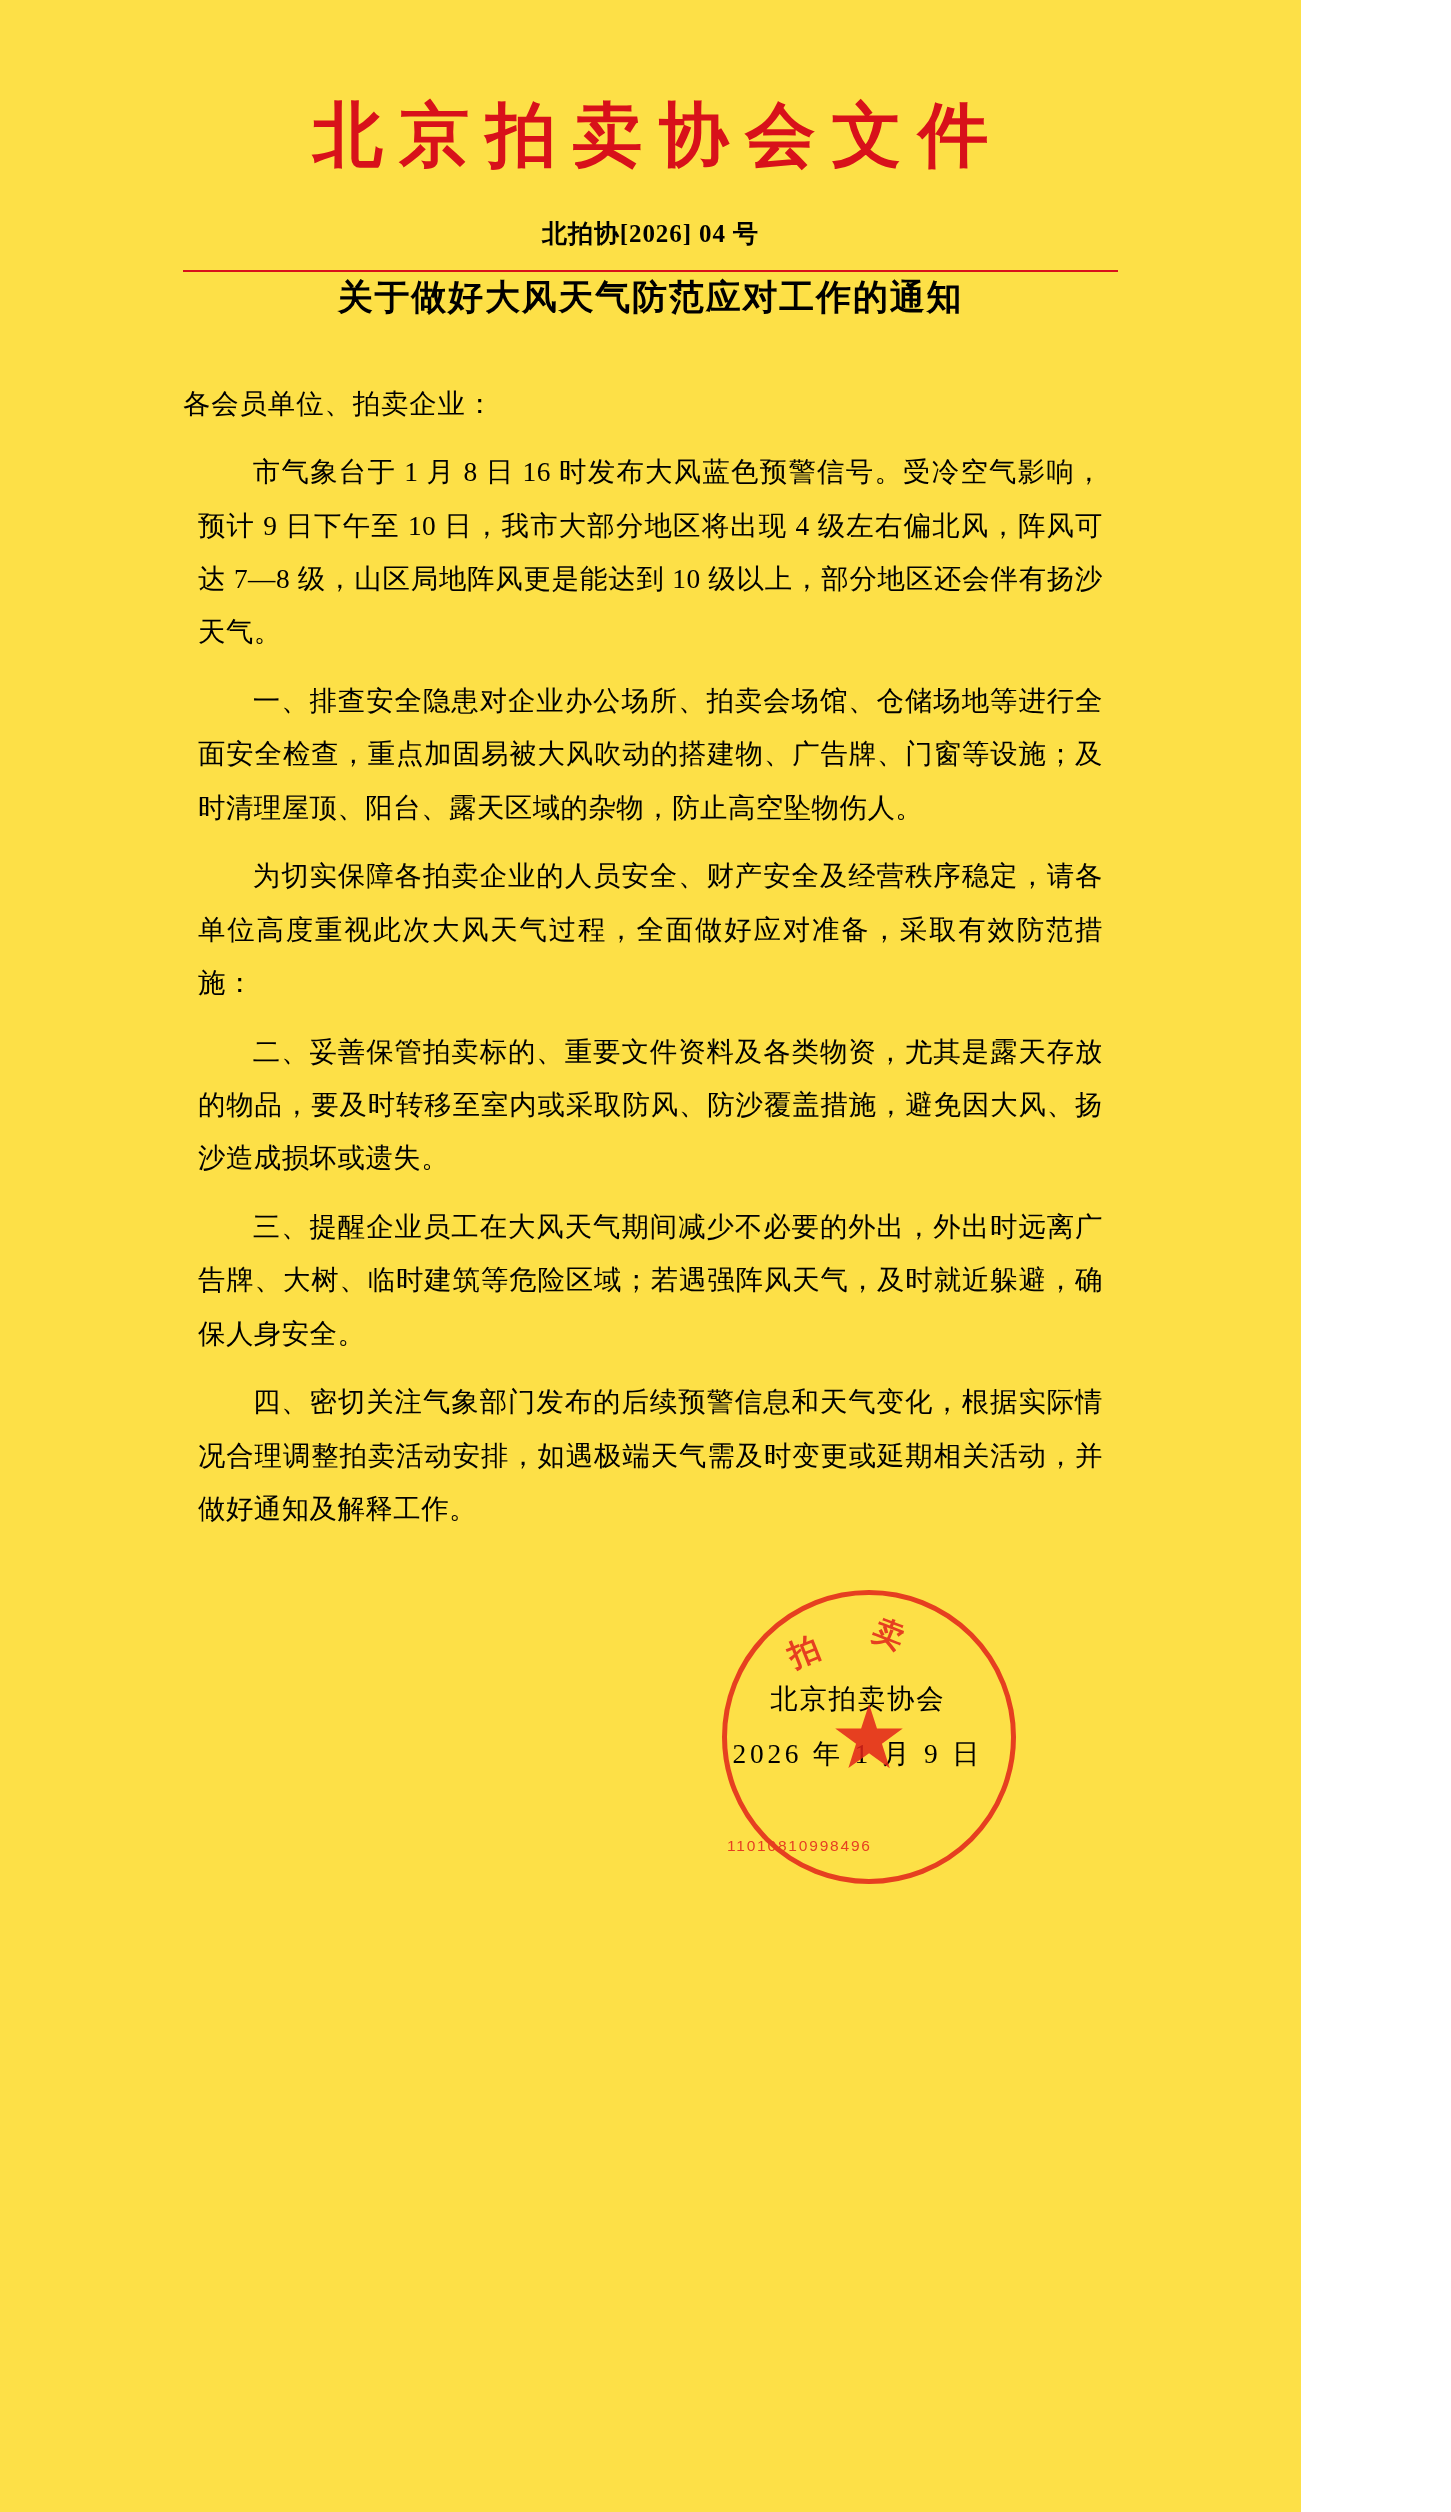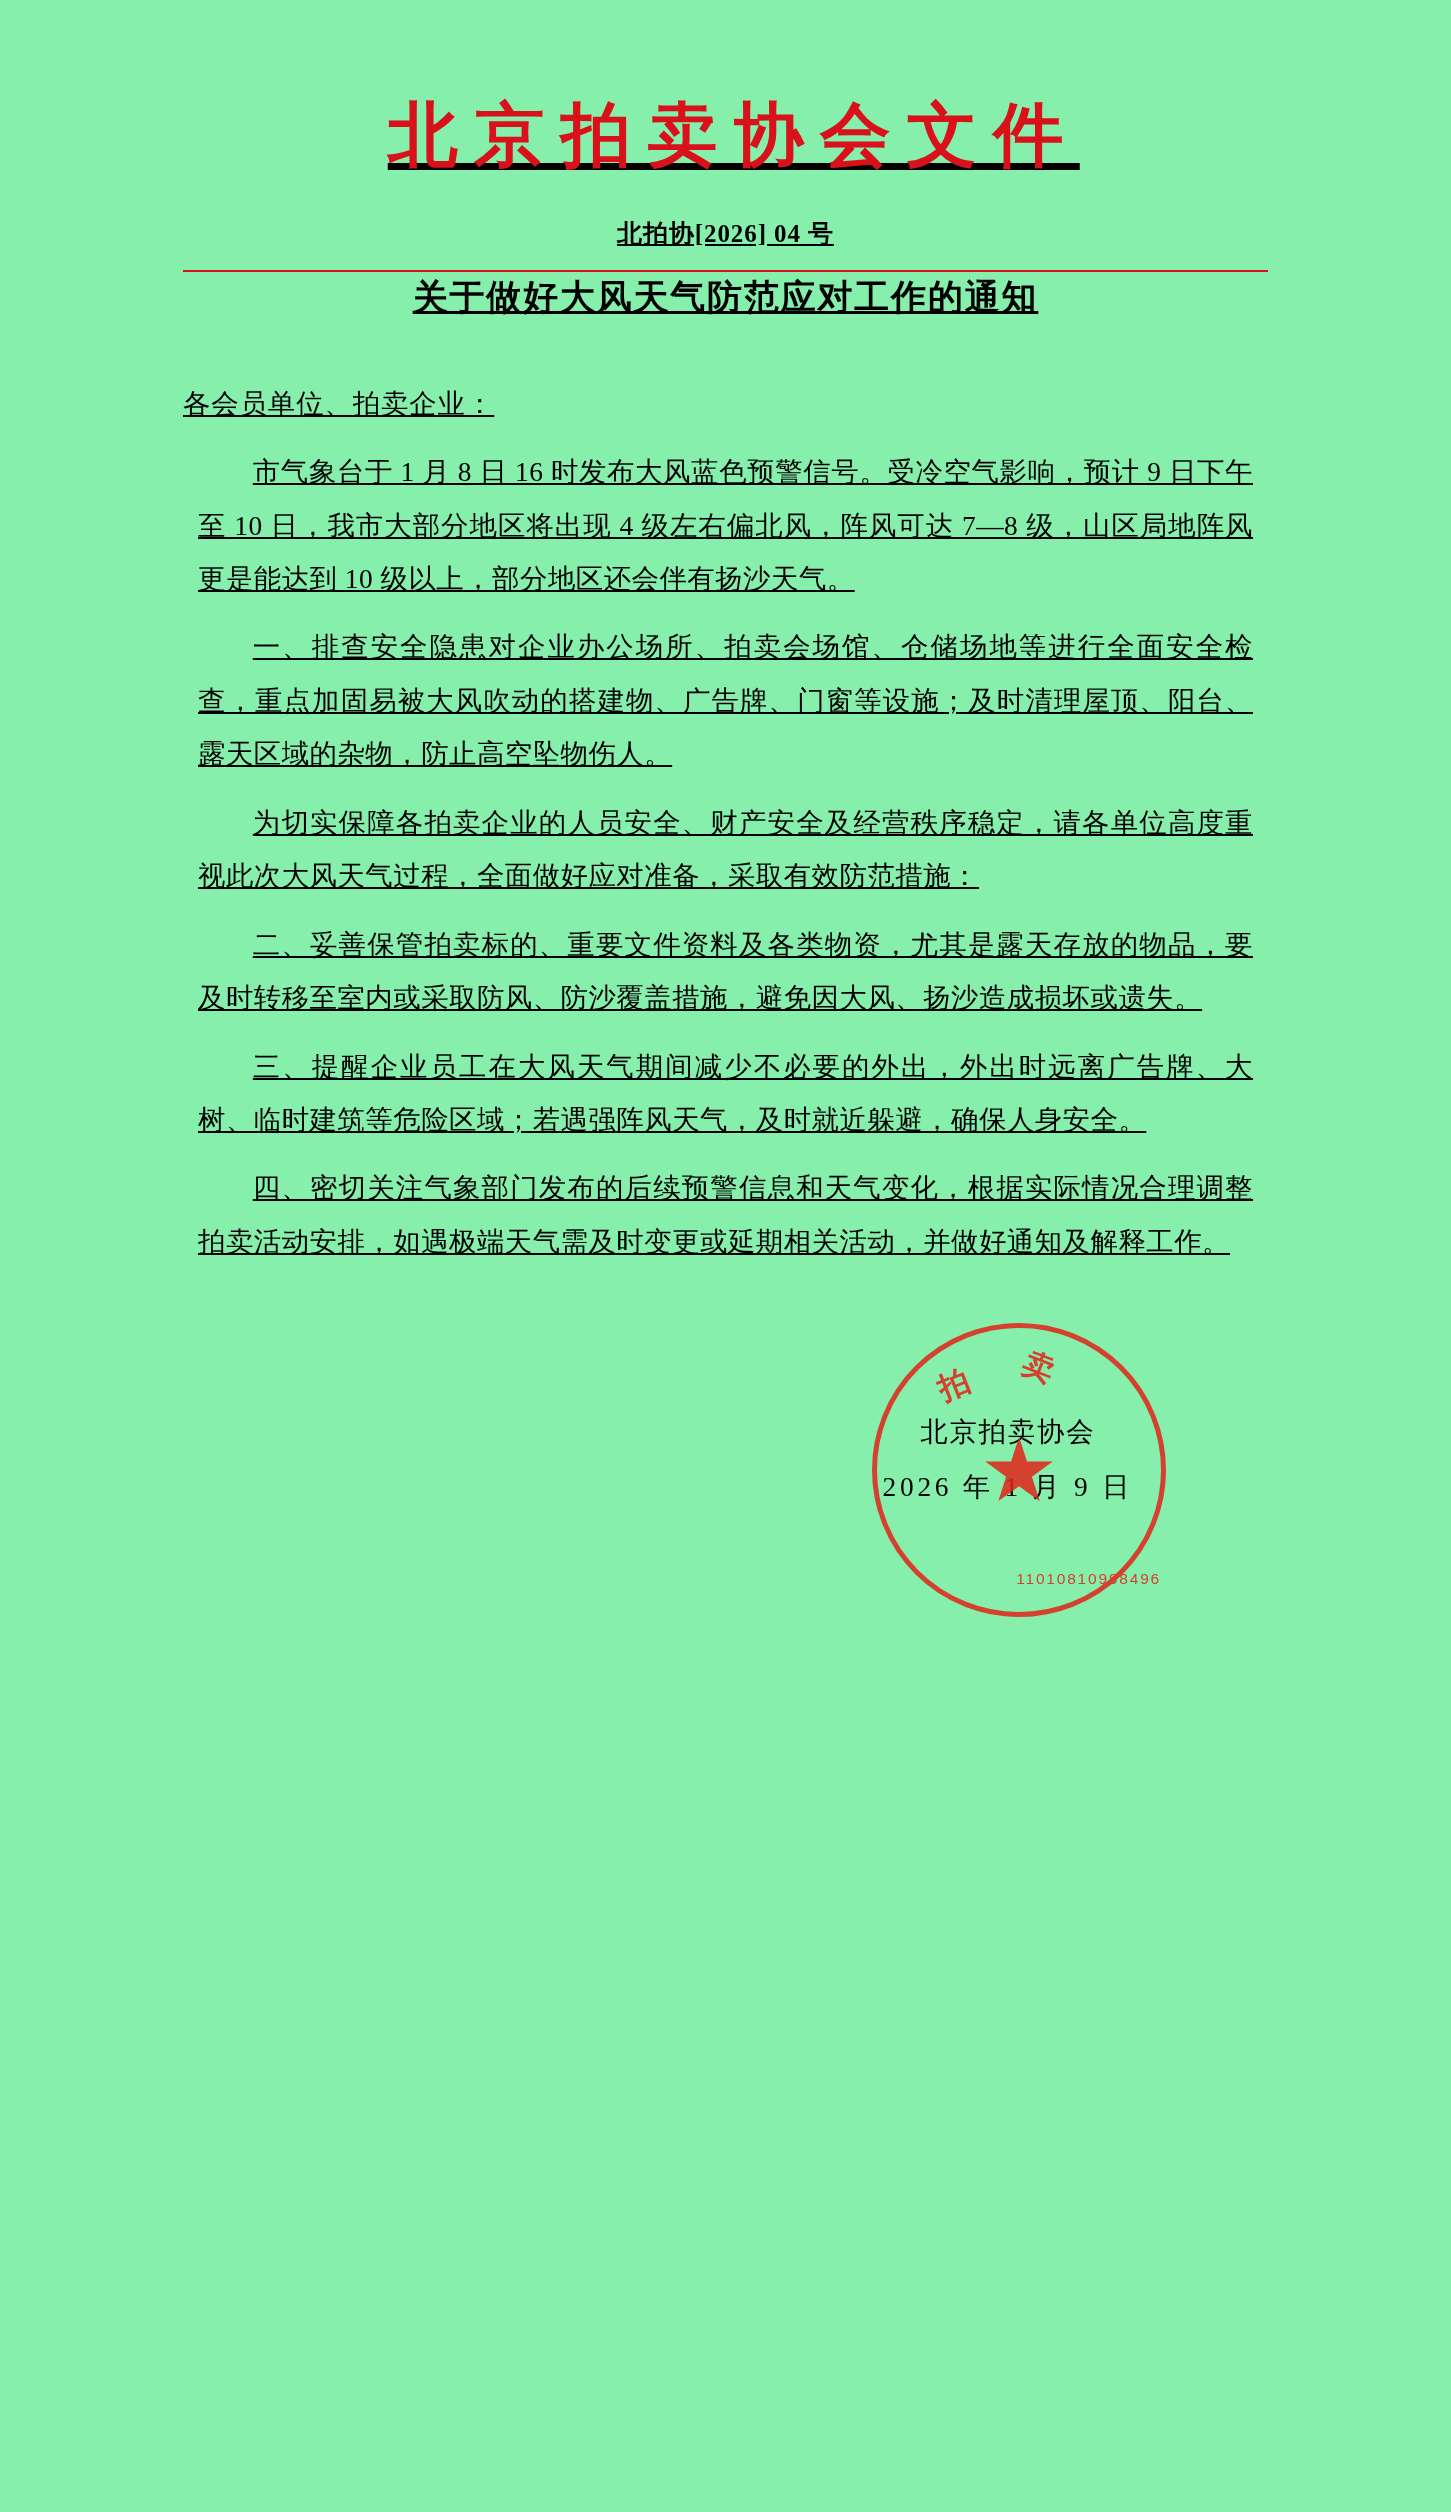--- a/index.html
+++ b/index.html
@@ -8,26 +8,25 @@
     background: #ffffff;
   }
   body {
     width: 1451px;
     min-height: 2512px;
     font-family: "Liberation Serif", "DejaVu Serif", serif;
     color: #000000;
   }
   .page {
     position: relative;
-    width: 1451px;
+    width: 1301px;
     min-height: 2512px;
     box-sizing: border-box;
     padding: 0 183px;
-    background: #86efac;
-    text-decoration: underline;
+    background: #fde047;
   }
 
   
   .doc-header {
     padding-top: 96px;
     text-align: center;
   }
   .doc-title {
     color: #d8111a;
     font-family: "Liberation Serif", "DejaVu Serif", serif;
@@ -135,21 +134,21 @@
   .seal-arc text {
     fill: #e2231a;
     font-family: "Liberation Serif", "DejaVu Serif", serif;
     font-weight: bold;
   }
   .seal-code {
     position: absolute;
     left: 0;
     bottom: 24px;
     width: 100%;
-    text-align: right;
+    text-align: left;
     color: #e2231a;
     font-size: 15.5px;
     letter-spacing: 1.8px;
     font-family: "Liberation Sans", sans-serif;
   }
 </style>
 </head>
 <body>
 
 <div class="page">

